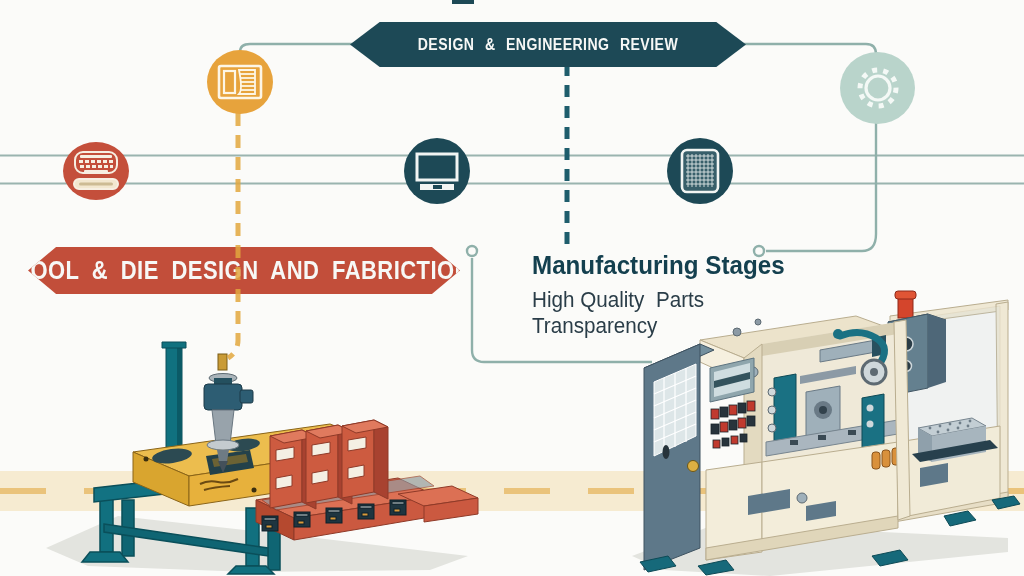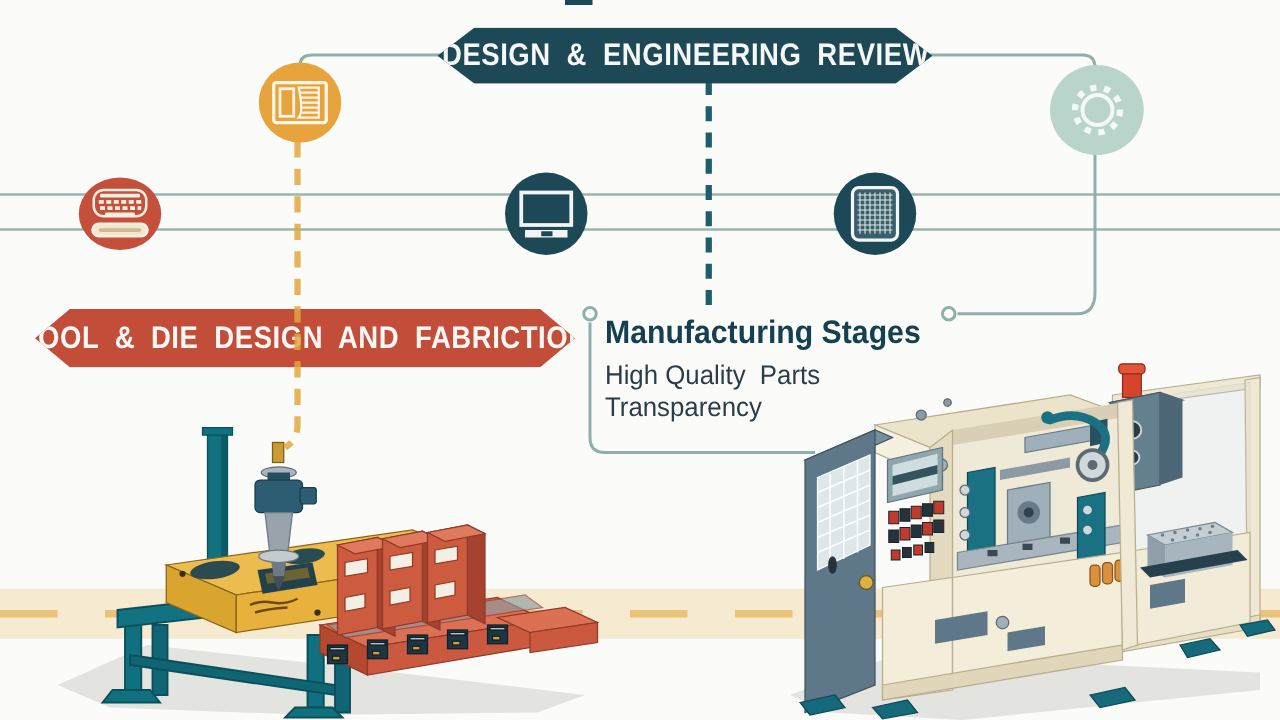--- a/index.html
+++ b/index.html
@@ -7,26 +7,26 @@
          font-family:"Liberation Sans", sans-serif;}
   .layer{position:absolute;left:0;top:0;width:1024px;height:576px;}
   .layer.base{z-index:0;}
   .layer.overlay{z-index:3;pointer-events:none;}
 
   .toptab{position:absolute;left:452px;top:0;width:22px;height:4px;background:#1d4956;z-index:2;}
 
   .banner{position:absolute;display:flex;align-items:center;justify-content:center;
           color:#f7f8f6;font-weight:bold;z-index:2;}
   .banner .txt{transform:scaleX(0.88);white-space:nowrap;letter-spacing:0.5px;word-spacing:7px;}
-  .banner.dark{left:350px;top:22px;width:396px;height:45px;background:#1d4956;font-size:25px;
+  .banner.dark{left:350px;top:22px;width:396px;height:45px;background:#1d4956;font-size:16px;
           clip-path:polygon(0 50%,7.5% 0,92.5% 0,100% 50%,92.5% 100%,7.5% 100%);}
   .banner.red{left:28px;top:247px;width:432px;height:47px;background:#c24e3a;font-size:25px;
           clip-path:polygon(0 50%,6.5% 0,93.5% 0,100% 50%,93.5% 100%,6.5% 100%);}
 
-  .textblock{position:absolute;left:484px;top:250px;z-index:2;}
+  .textblock{position:absolute;left:532px;top:250px;z-index:2;}
   .textblock .title{margin:0;font-size:26px;font-weight:bold;color:#14404f;
           transform:scaleX(0.93);transform-origin:left;}
   .textblock .sub{font-size:21.5px;color:#2a3d48;transform:scaleX(0.96);transform-origin:left;
           line-height:1.2;white-space:pre;}
   .textblock .sub.first{margin-top:7px;}
 
   .icon{position:absolute;border-radius:50%;display:flex;align-items:center;justify-content:center;z-index:4;}
   #icon-keyboard{left:63px;top:142px;width:66px;height:58px;background:#c44f3b;}
   #icon-document{left:207px;top:50px;width:66px;height:64px;background:#e7a33c;}
   #icon-monitor{left:404px;top:138px;width:66px;height:66px;background:#1d4956;}

